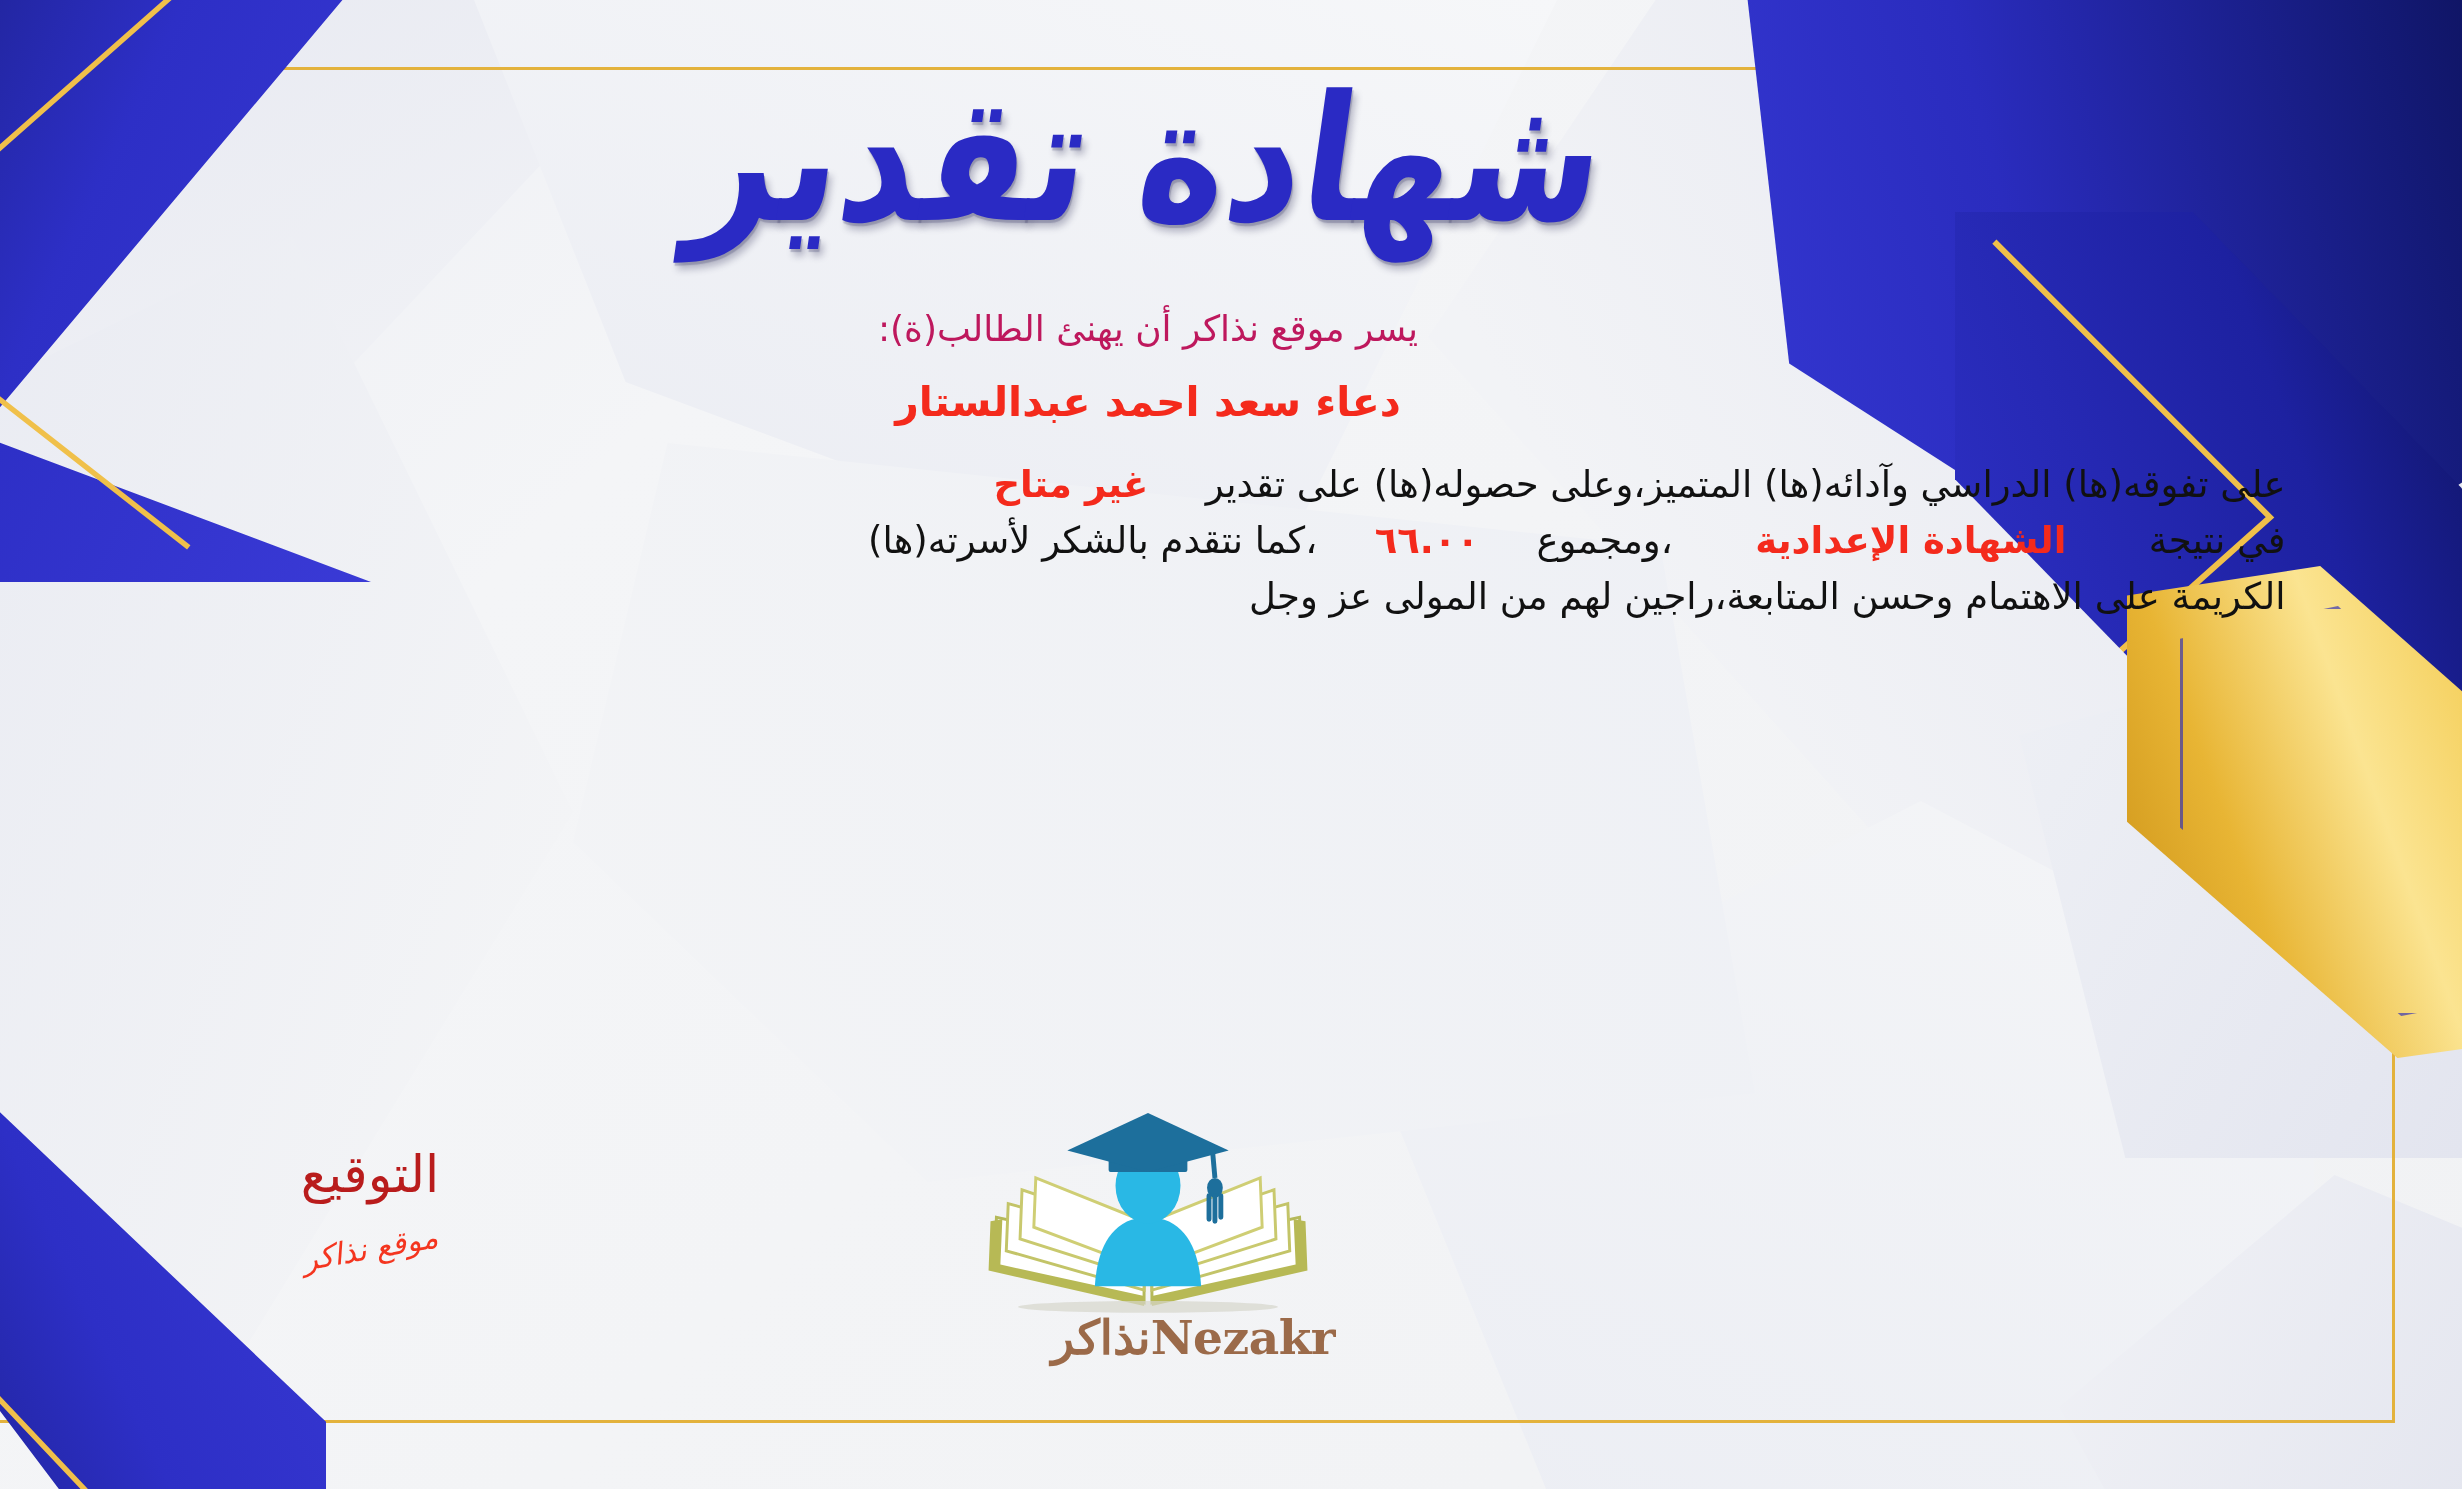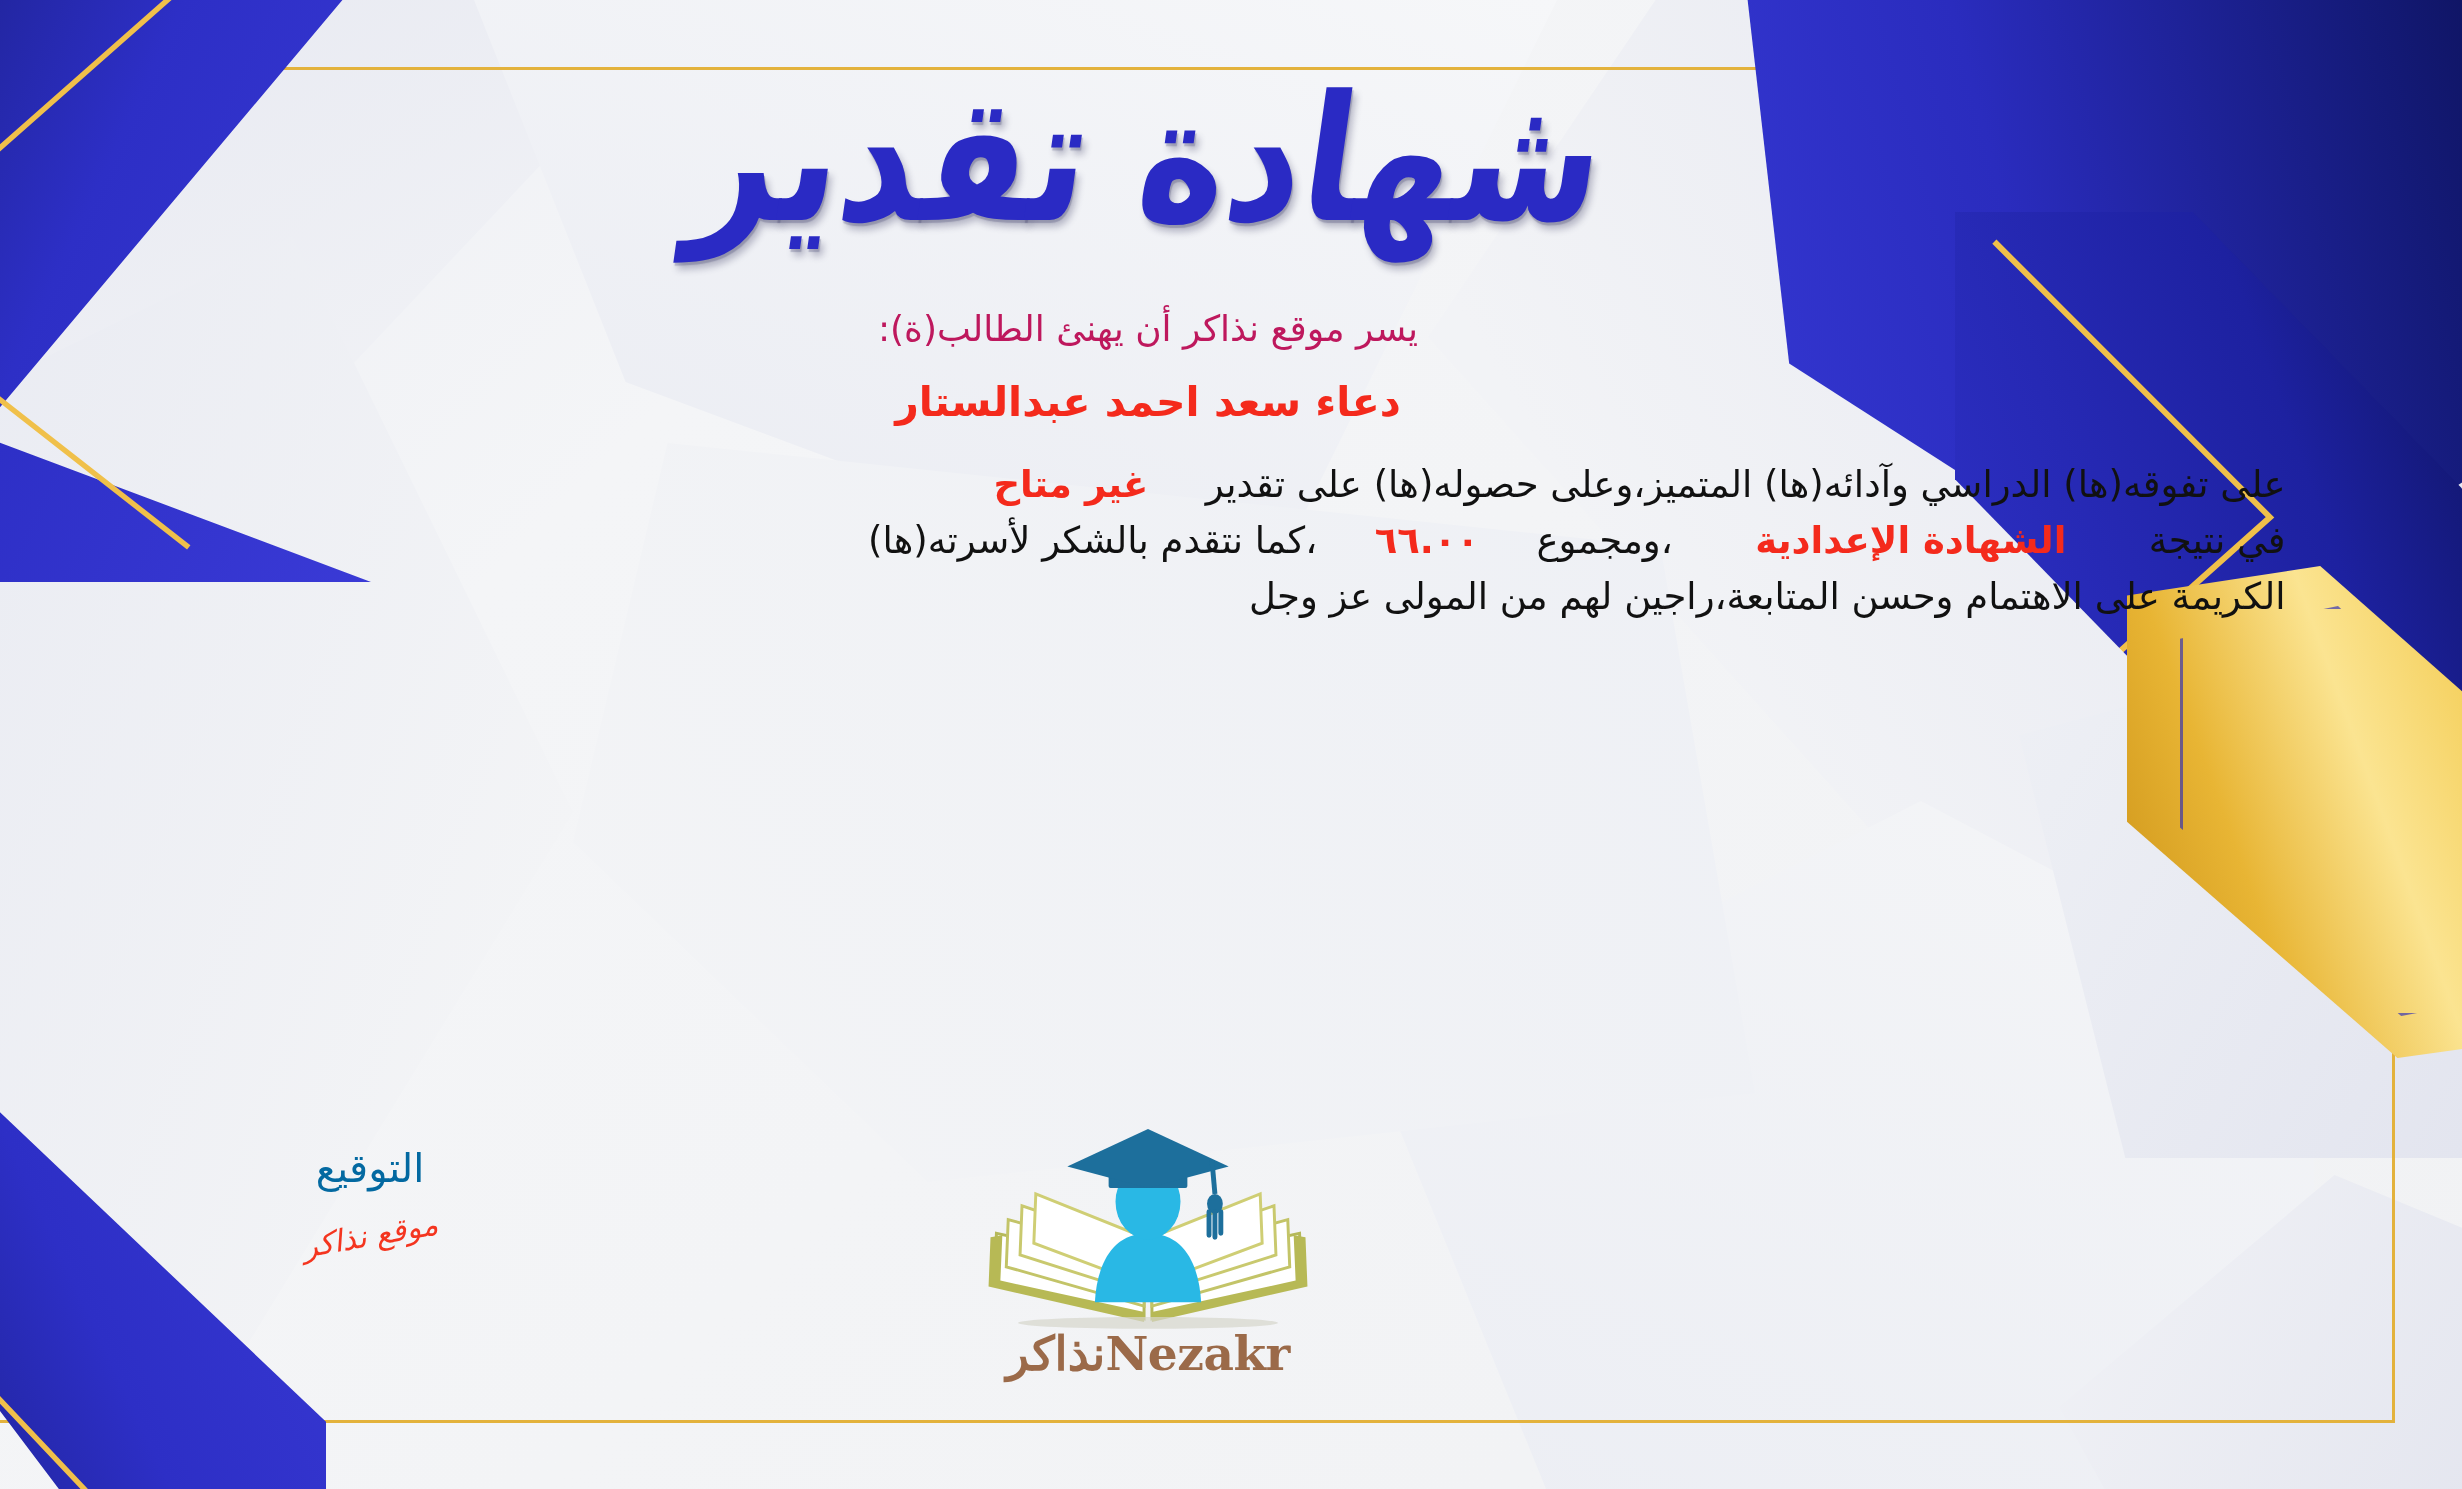--- a/index.html
+++ b/index.html
@@ -208,45 +208,45 @@
 
   .sign-area {
     position: absolute;
     right: 1930px;
     left: 374px;
     top: 44px;
     text-align: center;
     direction: rtl;
   }
   .sign-label {
-    font-size: 40px;
-    color: #0369a1;
+    font-size: 51px;
+    color: #b91c1c;
     font-weight: 500;
     display: block;
   }
   .sign-script {
     display: block;
     margin-top: 26.6px;
     font-family: "DejaVu Serif", "Liberation Serif", serif;
     font-style: italic;
     font-size: 30.5px;
     color: #f4351f;
     direction: rtl;
     transform: rotate(-10deg);
     letter-spacing: 1px;
   }
 
   
   .logo {
     position: absolute;
     left: 50%;
     transform: translateX(-50%);
-    top: 16px;
+    top: 0;
     width: 374px;
-    text-align: center;
+    text-align: right;
   }
   .logo-mark { width: 374px; height: 212px; display: block; margin: 0 auto; }
   .logo-text {
     display: block;
     margin-top: -3px;
     font-family: "DejaVu Serif", "Liberation Serif", serif;
     font-weight: bold;
     font-size: 47px;
     color: #9b6a49;
     direction: rtl;

